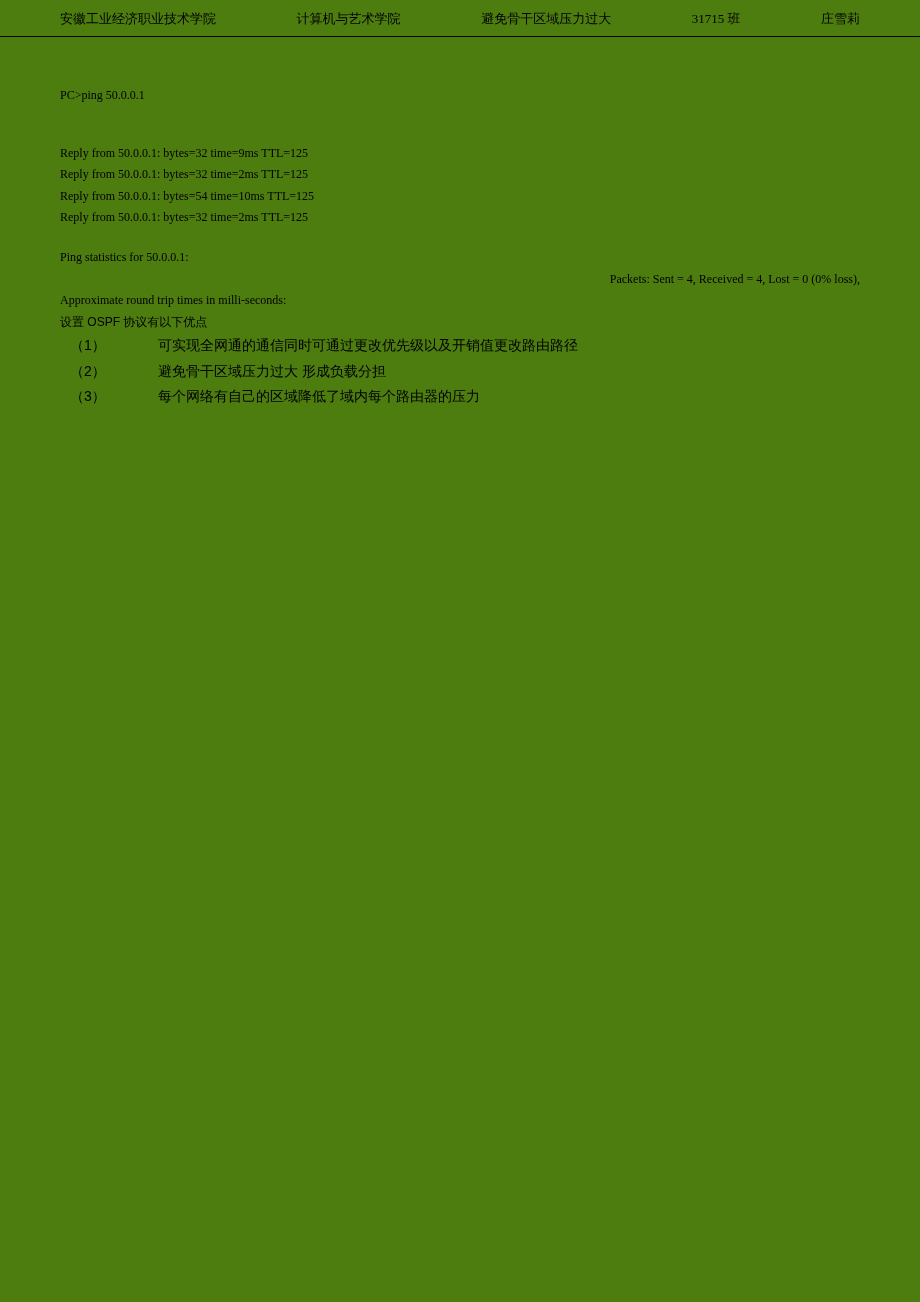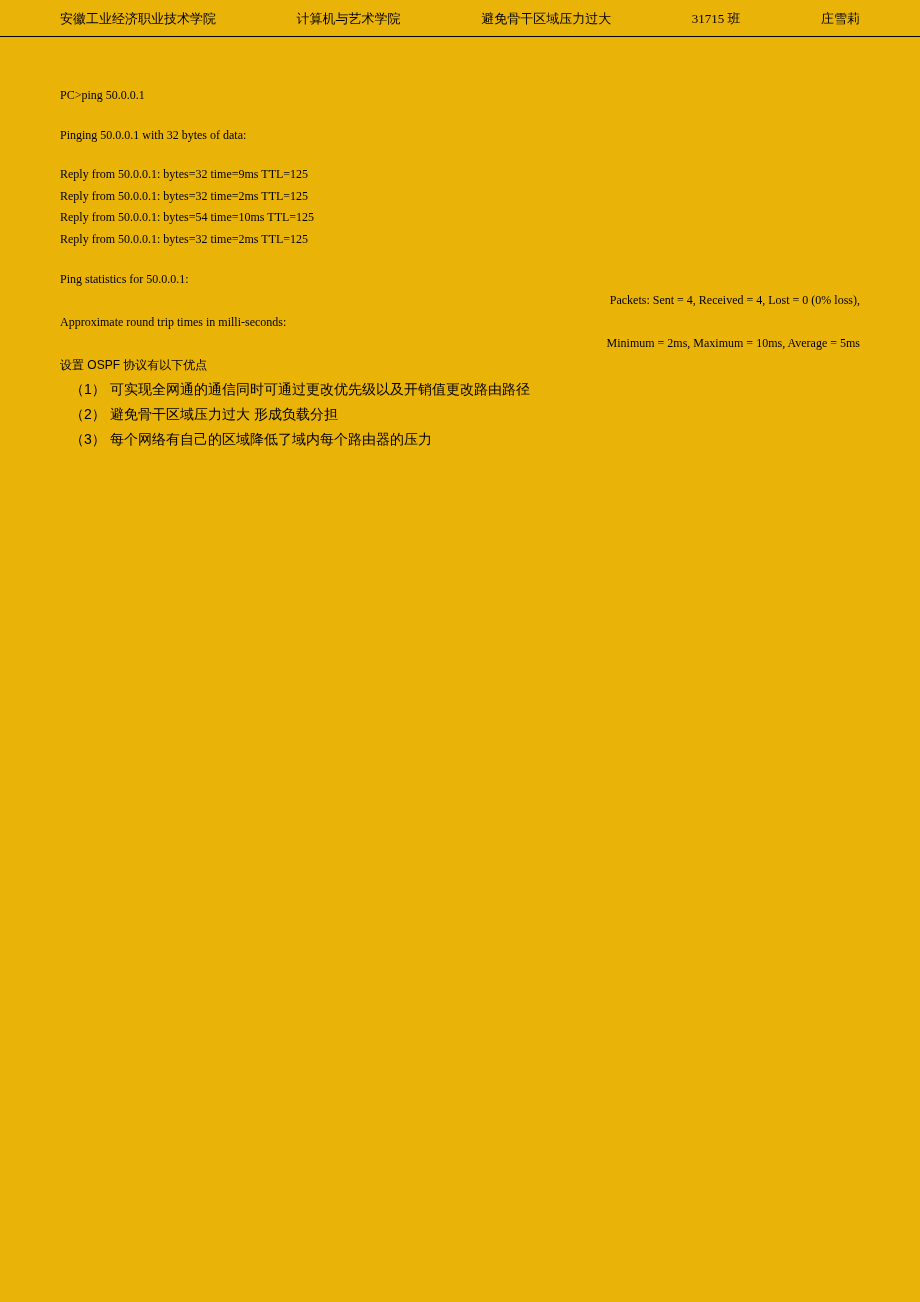--- a/index.html
+++ b/index.html
@@ -14,21 +14,21 @@
       font-size: 14px;
       color: #000000;
       width: 920px;
       min-height: 1302px;
     }
 
     .page {
       width: 920px;
       min-height: 1302px;
       padding: 0;
-      background: #eab308;
+      background: #4d7c0f;
     }
 
     .header {
       border-bottom: 1px solid #000000;
       padding: 10px 60px 8px 60px;
       display: flex;
       justify-content: space-between;
       align-items: center;
     }
 
@@ -68,20 +68,21 @@
     }
 
     .list-num {
       width: 50px;
       flex-shrink: 0;
       padding-left: 10px;
     }
 
     .list-content {
       flex: 1;
+      margin-left: 48px;
     }
   </style>
 </head>
 <body>
 
 <div class="page">
 
   <div class="header">
     <span class="header-item">安徽工业经济职业技术学院</span>
     <span class="header-item">计算机与艺术学院</span>
@@ -91,35 +92,33 @@
   </div>
 
   <div class="content">
 
     <div class="blank-line"></div>
 
     <div class="line">PC&gt;ping 50.0.0.1</div>
 
     <div class="blank-line"></div>
 
-    <div class="line">Pinging 50.0.0.1 with 32 bytes of data:</div>
 
     <div class="blank-line"></div>
 
     <div class="line">Reply from 50.0.0.1: bytes=32 time=9ms TTL=125</div>
     <div class="line">Reply from 50.0.0.1: bytes=32 time=2ms TTL=125</div>
     <div class="line">Reply from 50.0.0.1: bytes=54 time=10ms TTL=125</div>
     <div class="line">Reply from 50.0.0.1: bytes=32 time=2ms TTL=125</div>
 
     <div class="blank-line"></div>
 
     <div class="line">Ping statistics for 50.0.0.1:</div>
     <div class="line indent">Packets: Sent = 4, Received = 4, Lost = 0 (0% loss),</div>
     <div class="line">Approximate round trip times in milli-seconds:</div>
-    <div class="line indent">Minimum = 2ms, Maximum = 10ms, Average = 5ms</div>
 
     <div class="line chinese-text">设置 OSPF 协议有以下优点</div>
 
     <div class="list-item chinese-text">
       <span class="list-num">（1）</span>
       <span class="list-content">可实现全网通的通信同时可通过更改优先级以及开销值更改路由路径</span>
     </div>
 
     <div class="list-item chinese-text">
       <span class="list-num">（2）</span>

